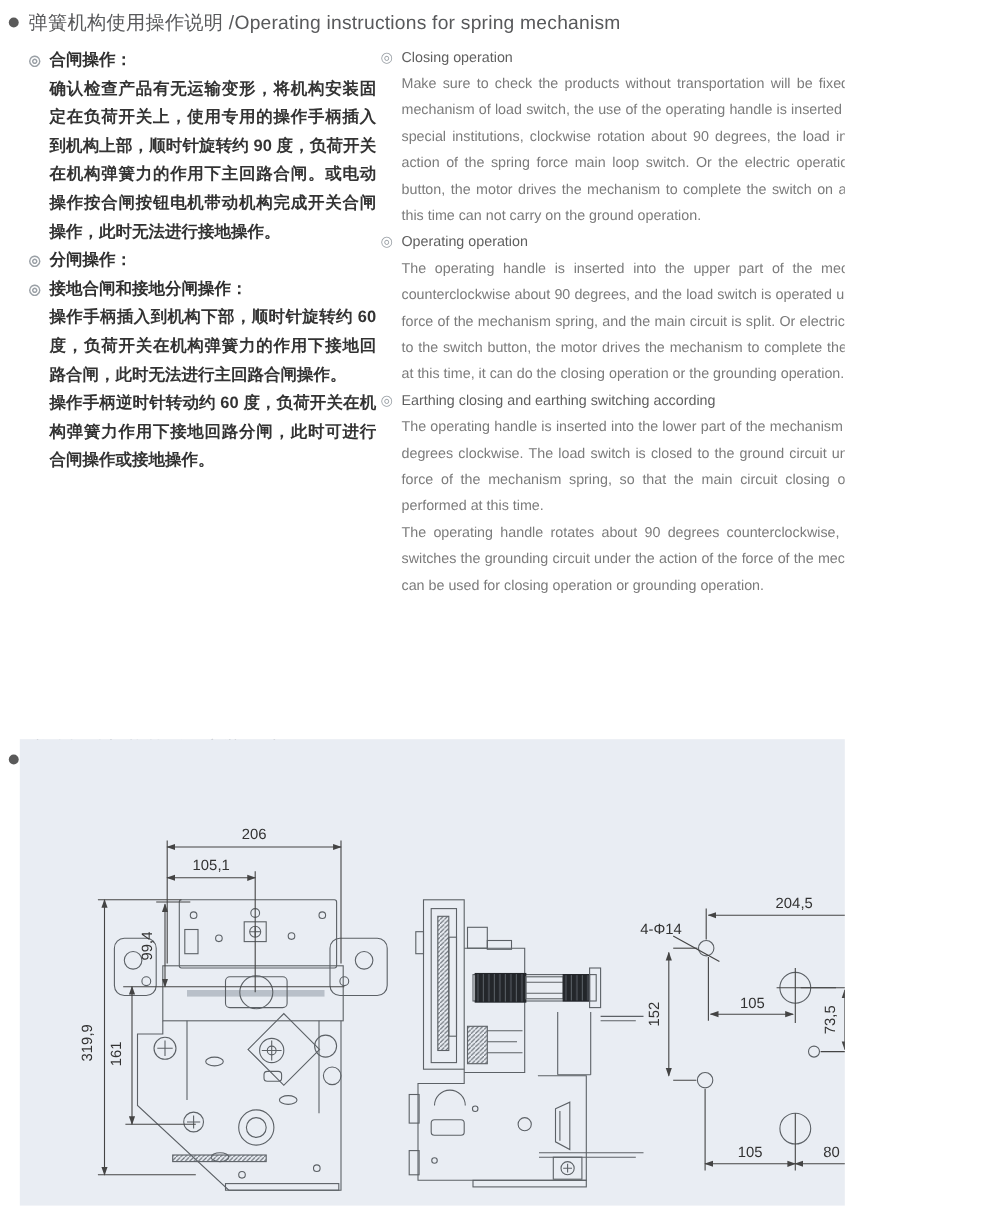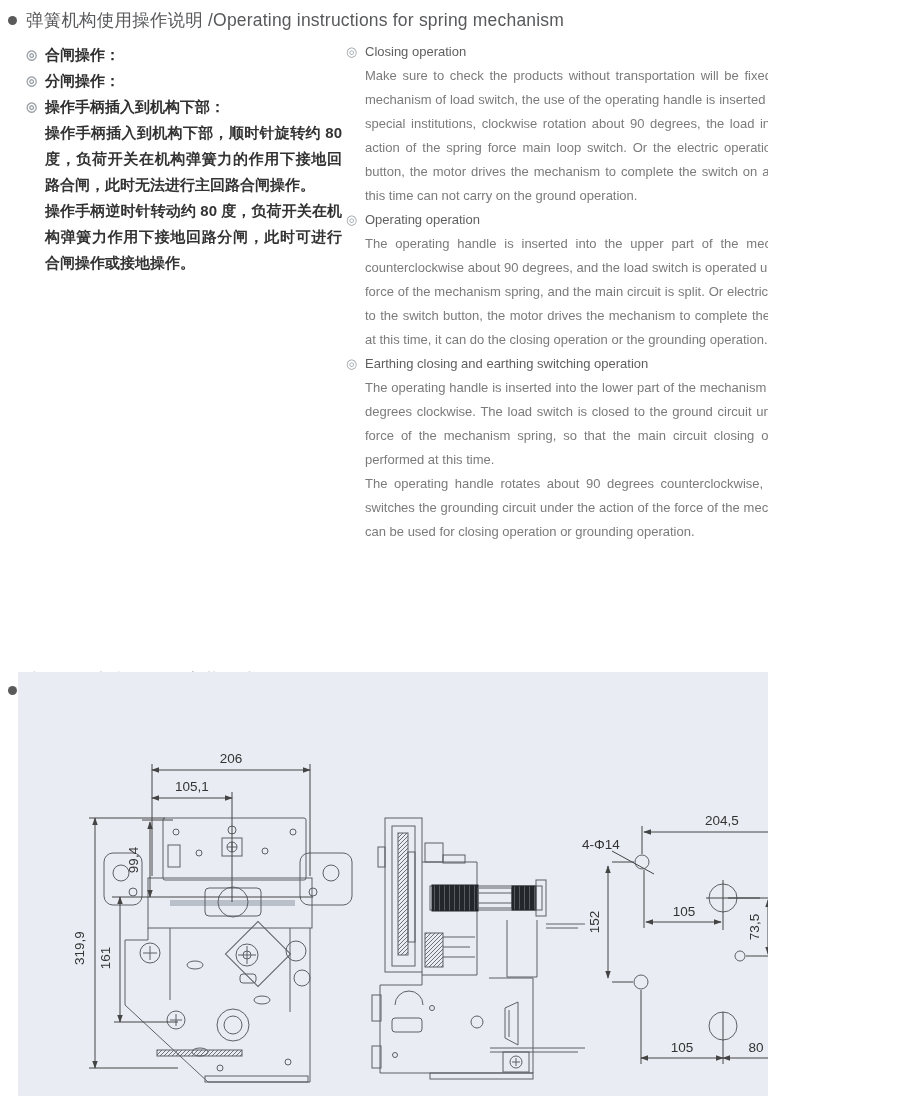--- a/index.html
+++ b/index.html
@@ -37,51 +37,52 @@
   <div class="sec-header" id="header1">
     <span class="dot"></span>
     <span>弹簧机构使用操作说明 /Operating instructions for spring mechanism</span>
   </div>
 
   <div class="col" id="zh-col">
     <div class="zh-section">
       <div class="zh-title">
         <span class="ring">◎</span><span>合闸操作：</span>
       </div>
+      <p>确认检查产品有无运输变形，将机构安装固定在负荷开关上，使用专用的操作手柄插入到机构上部，顺时针旋转约 90 度，负荷开关在机构弹簧力的作用下主回路合闸。或电动操作按合闸按钮电机带动机构完成开关合闸操作，此时无法进行接地操作。</p>
     </div>
     <div class="zh-section">
       <div class="zh-title">
         <span class="ring">◎</span><span>分闸操作：</span>
       </div>
     </div>
     <div class="zh-section">
       <div class="zh-title">
-        <span class="ring">◎</span><span>操作手柄插入到机构下部：</span>
-      </div>
-      <p>操作手柄插入到机构下部，顺时针旋转约 80 度，负荷开关在机构弹簧力的作用下接地回路合闸，此时无法进行主回路合闸操作。</p>
-      <p>操作手柄逆时针转动约 80 度，负荷开关在机构弹簧力作用下接地回路分闸，此时可进行合闸操作或接地操作。</p>
+        <span class="ring">◎</span><span>接地合闸和接地分闸操作：</span>
+      </div>
+      <p>操作手柄插入到机构下部，顺时针旋转约 60 度，负荷开关在机构弹簧力的作用下接地回路合闸，此时无法进行主回路合闸操作。</p>
+      <p>操作手柄逆时针转动约 60 度，负荷开关在机构弹簧力作用下接地回路分闸，此时可进行合闸操作或接地操作。</p>
     </div>
   </div>
 
   <div class="col" id="en-col">
     <div class="en-section">
       <div class="en-title">
         <span class="ring">◎</span><span>Closing operation</span>
       </div>
       <p>Make sure to check the products without transportation will be fixed on the deformation mechanism of load switch, the use of the operating handle is inserted into the upper part of special institutions, clockwise rotation about 90 degrees, the load in the body under the action of the spring force main loop switch. Or the electric operation, press the closing button, the motor drives the mechanism to complete the switch on and turn operation, at this time can not carry on the ground operation.</p>
     </div>
     <div class="en-section">
       <div class="en-title">
         <span class="ring">◎</span><span>Operating operation</span>
       </div>
       <p>The operating handle is inserted into the upper part of the mechanism and rotates counterclockwise about 90 degrees, and the load switch is operated under the action of the force of the mechanism spring, and the main circuit is split. Or electric operation, according to the switch button, the motor drives the mechanism to complete the switching operation, at this time, it can do the closing operation or the grounding operation.</p>
     </div>
     <div class="en-section">
       <div class="en-title">
-        <span class="ring">◎</span><span>Earthing closing and earthing switching operation</span>
+        <span class="ring">◎</span><span>Earthing closing and earthing switching according</span>
       </div>
       <p>The operating handle is inserted into the lower part of the mechanism and rotates about 70 degrees clockwise. The load switch is closed to the ground circuit under the action of the force of the mechanism spring, so that the main circuit closing operation can not be performed at this time.</p>
       <p>The operating handle rotates about 90 degrees counterclockwise, and the load switch switches the grounding circuit under the action of the force of the mechanism spring, which can be used for closing operation or grounding operation.</p>
     </div>
   </div>
 
   <div class="sec-header" id="header2">
     <span class="dot"></span>
     <span>弹簧操动机构外形及安装尺寸 /Shape and installation dimension of spring actuating mechanism</span>
   </div>

